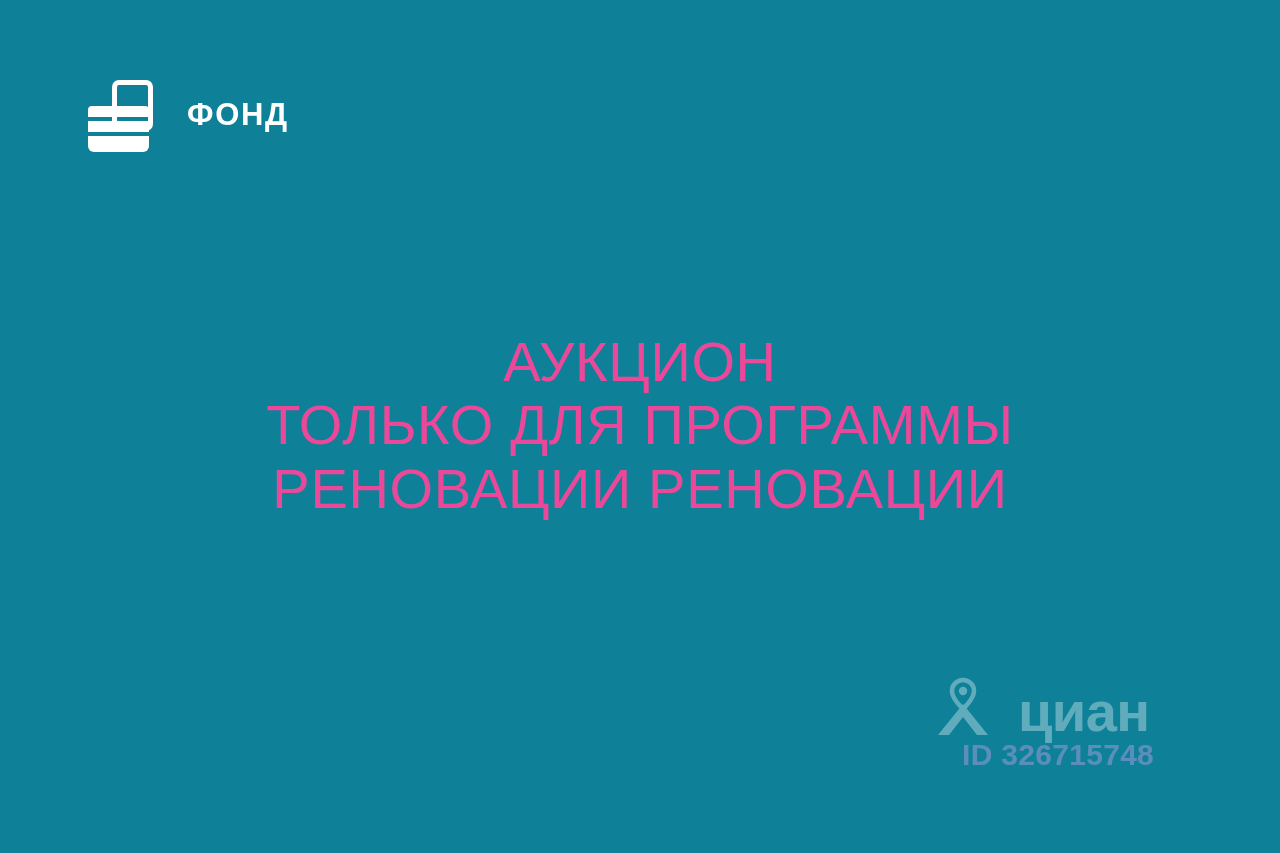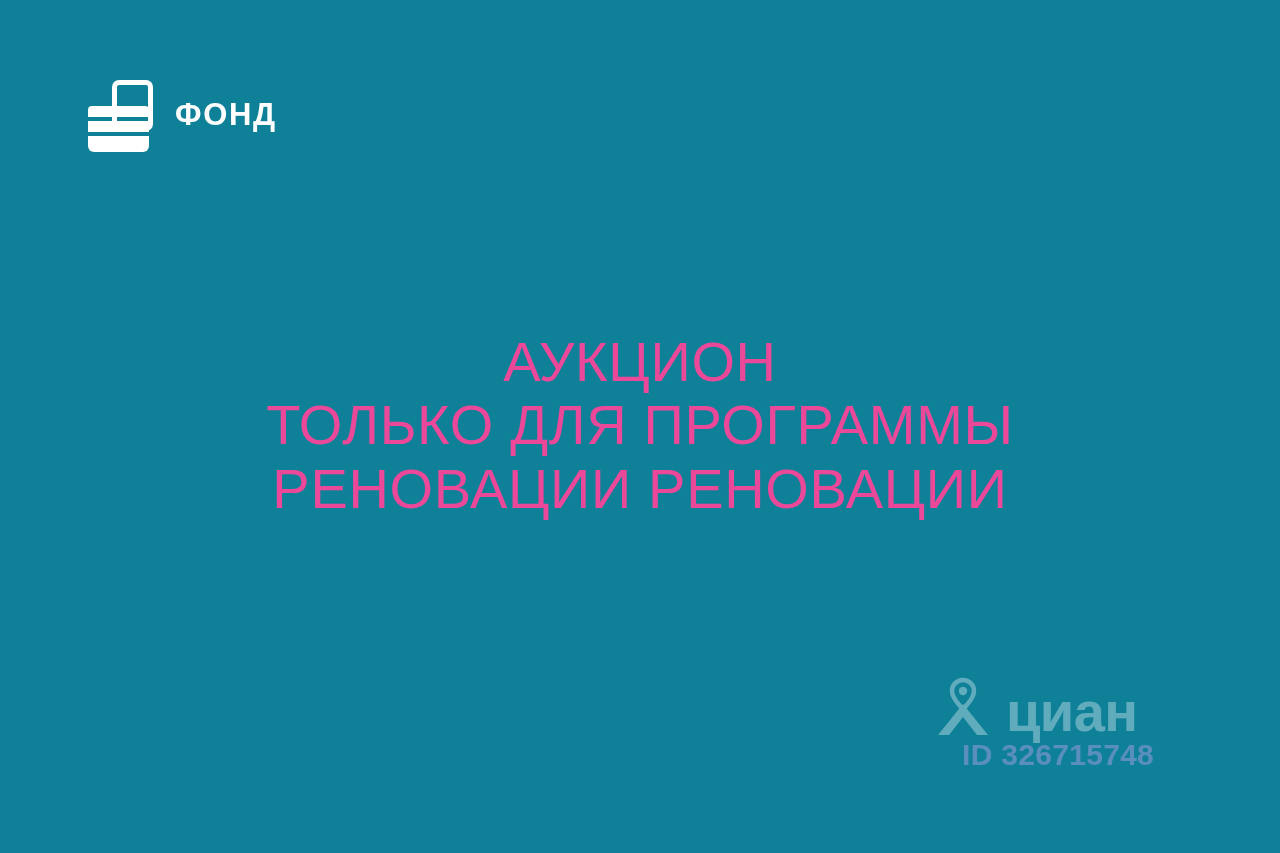--- a/index.html
+++ b/index.html
@@ -24,21 +24,21 @@
     background: #0e8199;
   }
 
   
   .brand {
     position: absolute;
     left: 85px;
     top: 74px;
     display: flex;
     align-items: center;
-    gap: 22px;
+    gap: 34px;
   }
   .brand-mark {
     position: relative;
     width: 68px;
     height: 82px;
     flex: 0 0 auto;
   }
   .mark-outline {
     position: absolute;
     left: 27px;
@@ -102,21 +102,21 @@
     left: 932px;
     top: 676px;
     width: 240px;
     height: 100px;
     opacity: 0.34;
     pointer-events: none;
   }
   .wm-row {
     display: flex;
     align-items: flex-end;
-    gap: 12px;
+    gap: 24px;
     height: 62px;
   }
   .wm-glyph {
     width: 62px;
     height: 62px;
     flex: 0 0 auto;
     position: relative;
   }
   .wm-glyph svg { display: block; }
   .wm-word {

